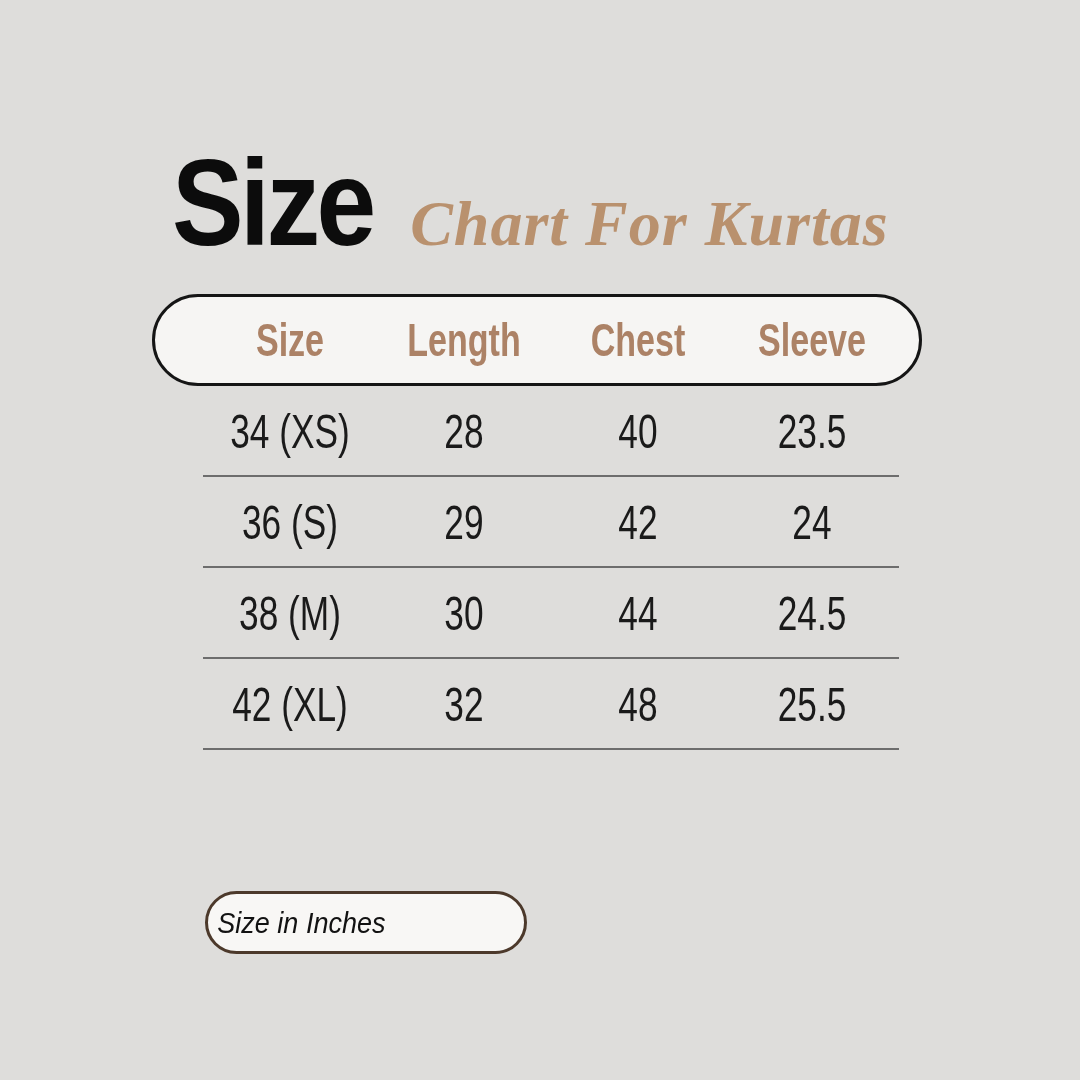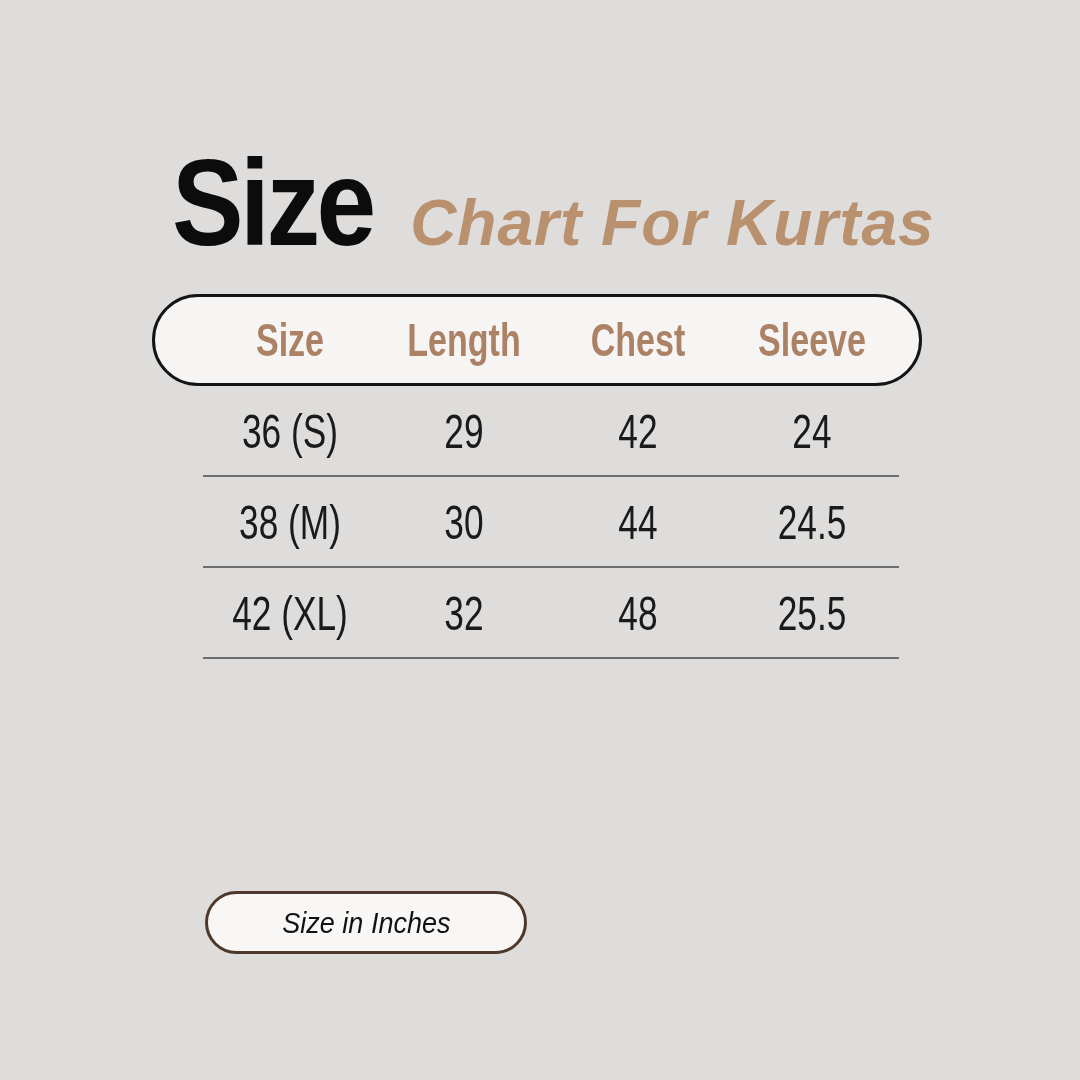--- a/index.html
+++ b/index.html
@@ -34,21 +34,21 @@
     font-weight: bold;
     font-size: 122px;
     line-height: 1;
     letter-spacing: -4px;
     color: #0c0c0c;
     display: inline-block;
     transform: scaleX(0.88);
     transform-origin: 0 100%;
   }
   .title-script {
-    font-family: Liberation Sans, sans-serif;
+    font-family: Liberation Serif, serif;
     font-style: italic;
     font-weight: 600;
     font-size: 64px;
     line-height: 1;
     color: #b9916e;
     letter-spacing: 1px;
   }
 
   
   .header-pill {
@@ -104,21 +104,21 @@
     left: 205px;
     top: 891px;
     width: 322px;
     height: 63px;
     box-sizing: border-box;
     background: #f8f7f5;
     border: 3px solid #4c392b;
     border-radius: 32px;
     display: flex;
     align-items: center;
-    justify-content: center;
+    justify-content: flex-start;
   }
   .footer-text {
     font-style: italic;
     font-size: 30px;
     color: #121212;
     transform: scaleX(0.9);
     white-space: nowrap;
   }
 </style>
 </head>
@@ -133,20 +133,26 @@
 
   <div class="header-pill">
     <div class="th">Size</div>
     <div class="th">Length</div>
     <div class="th">Chest</div>
     <div class="th">Sleeve</div>
   </div>
 
   <div class="size-table">
     <div class="tr">
+      <div class="td">34 (XS)</div>
+      <div class="td">28</div>
+      <div class="td">40</div>
+      <div class="td">23.5</div>
+    </div>
+    <div class="tr">
       <div class="td">36 (S)</div>
       <div class="td">29</div>
       <div class="td">42</div>
       <div class="td">24</div>
     </div>
     <div class="tr">
       <div class="td">38 (M)</div>
       <div class="td">30</div>
       <div class="td">44</div>
       <div class="td">24.5</div>

